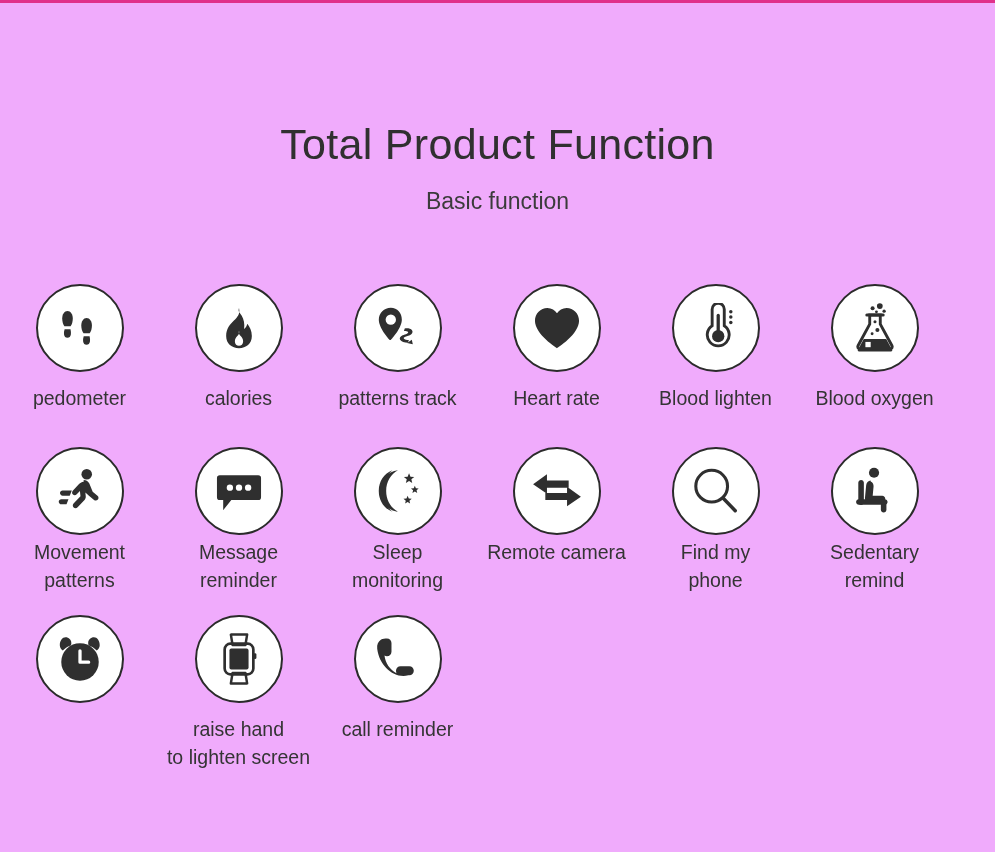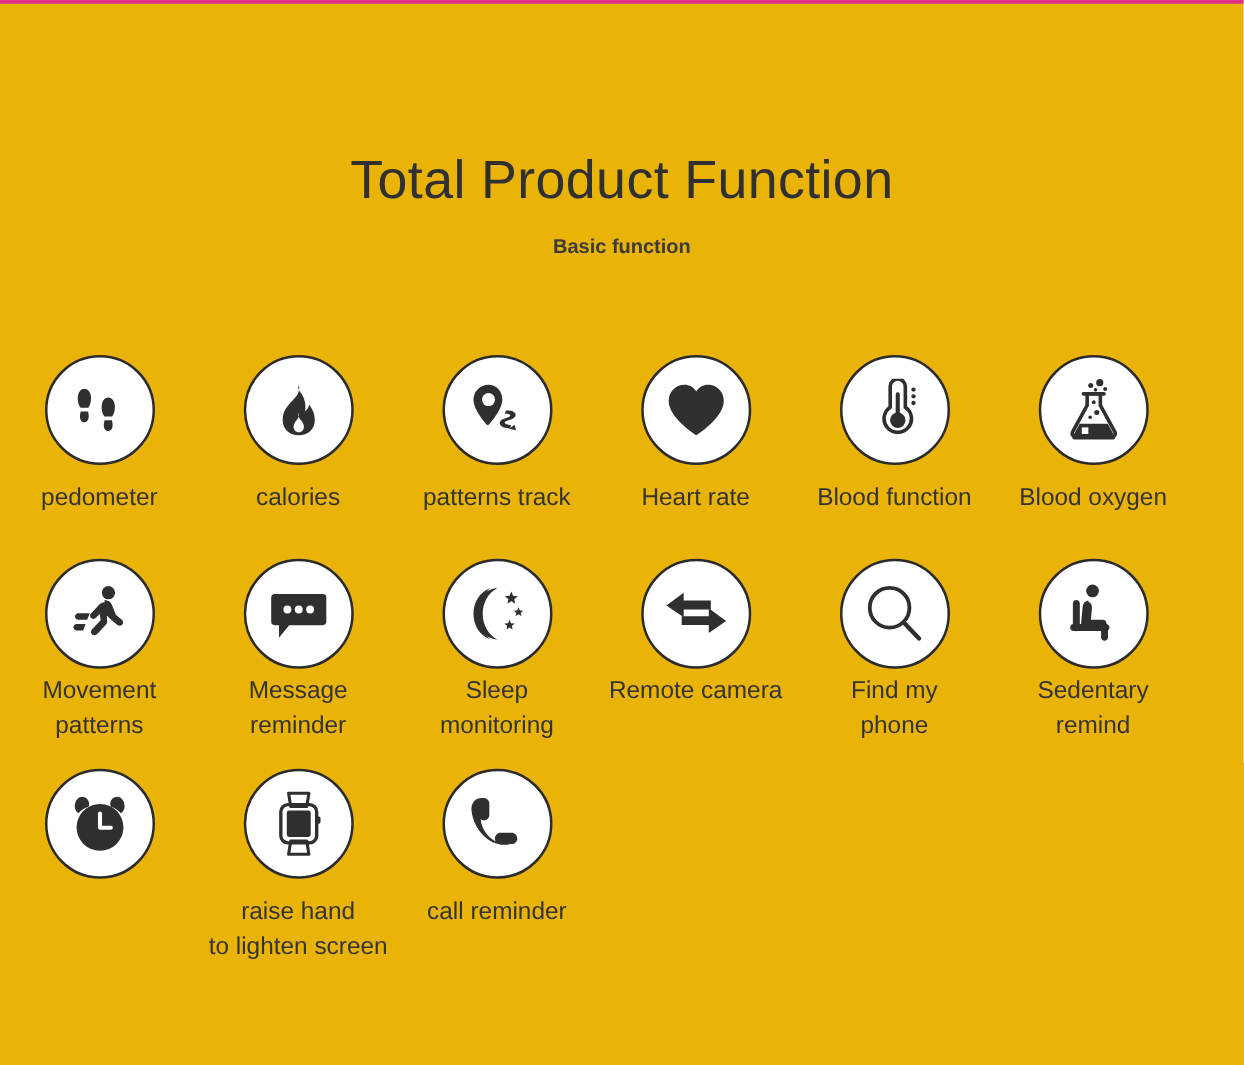--- a/index.html
+++ b/index.html
@@ -11,21 +11,21 @@
     width: 995px;
     height: 852px;
     overflow: hidden;
     font-family: "Liberation Sans", "DejaVu Sans", sans-serif;
     position: relative;
   }
   .page {
     position: relative;
     width: 995px;
     height: 852px;
-    background: #eab308;
+    background: #f0abfc;
     box-sizing: border-box;
   }
   .top-accent-bar {
     position: absolute;
     top: 0;
     left: 0;
     width: 995px;
     height: 3px;
     background: #e0308a;
   }
@@ -41,22 +41,22 @@
     padding-top: 122px;
     font-size: 43px;
     font-weight: 400;
     letter-spacing: 0.3px;
     color: #303030;
     line-height: 1.05;
   }
   .subtitle {
     margin: 0;
     padding-top: 22px;
-    font-size: 16px;
-    font-weight: 700;
+    font-size: 23px;
+    font-weight: 400;
     color: #3b3b3b;
     line-height: 1.1;
   }
 
   .grid {
     position: absolute;
     top: 284px;
     left: 0;
     width: 917px;
   }
@@ -174,21 +174,21 @@
             <svg width="46" height="50" viewBox="0 0 46 52" fill="none">
               <path d="M19 6.5a6.3 6.3 0 0 1 12.6 0v17.2a11.4 11.4 0 1 1-12.6 0z" stroke="#2f2f2f" stroke-width="3"></path>
               <path d="M25.3 13v17.6" stroke="#2f2f2f" stroke-width="3.4" stroke-linecap="round"></path>
               <circle cx="25.3" cy="34.5" r="6.4" fill="#2f2f2f"></circle>
               <circle cx="38.4" cy="9" r="1.8" fill="#2f2f2f"></circle>
               <circle cx="38.4" cy="14.6" r="1.8" fill="#2f2f2f"></circle>
               <circle cx="38.4" cy="20.2" r="1.8" fill="#2f2f2f"></circle>
             </svg>
           </span>
         </div>
-        <div class="label">Blood function</div>
+        <div class="label">Blood lighten</div>
       </div>
 
       <div class="cell">
         <div class="circle">
           <span>
             <svg width="48" height="52" viewBox="0 0 50 54" fill="none">
               <path d="M19.5 13.5h11v9.6l12.2 22.4a2.4 2.4 0 0 1-2.1 3.5H9.4a2.4 2.4 0 0 1-2.1-3.5l12.2-22.4z" stroke="#2f2f2f" stroke-width="3"></path>
               <path d="M16.5 13.5h17" stroke="#2f2f2f" stroke-width="3.2" stroke-linecap="round"></path>
               <path d="M13.3 38.5h23.4l6 11a1.4 1.4 0 0 1-1.2 2H8.5a1.4 1.4 0 0 1-1.2-2z" fill="#2f2f2f"></path>
               <rect x="15" y="41.5" width="5.5" height="5.5" fill="#ffffff"></rect>

